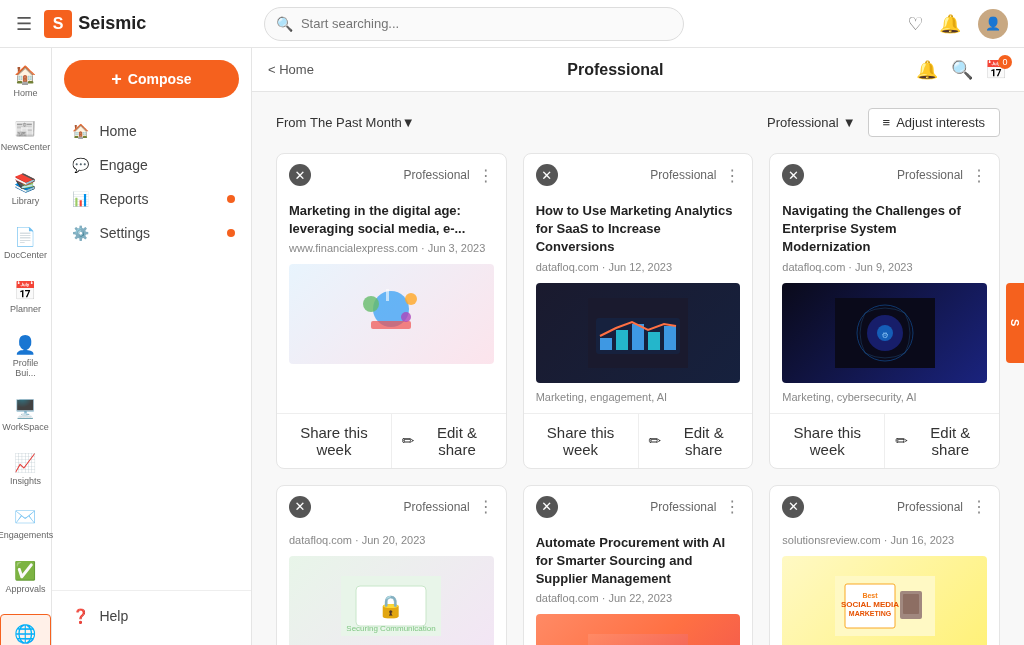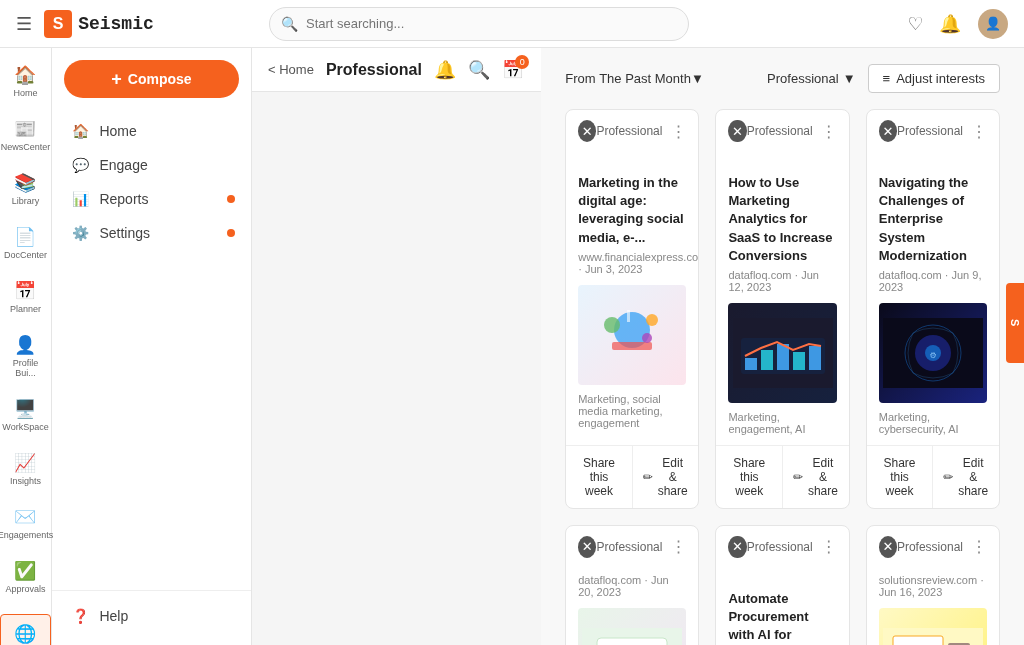--- a/index.html
+++ b/index.html
@@ -20,21 +20,21 @@
     }
     .hamburger-btn { cursor: pointer; color: #555; font-size: 18px; }
     .logo-area { display: flex; align-items: center; gap: 6px; }
     .logo-s {
       width: 28px; height: 28px;
       background: #f5611e;
       border-radius: 4px;
       display: flex; align-items: center; justify-content: center;
       color: white; font-weight: bold; font-size: 16px;
     }
-    .logo-text { font-weight: 700; font-size: 18px; color: #222; font-family: Liberation Mono, monospace; }
+    .logo-text { font-weight: 700; font-size: 18px; color: #222; }
     .search-bar {
       flex: 1;
       max-width: 420px;
       margin: 0 auto;
       position: relative;
     }
     .search-bar input {
       width: 100%;
       height: 34px;
       border: 1px solid #ddd;
@@ -147,20 +147,21 @@
       background: #fff0e8;
       border: 1px solid #f5611e;
       color: #f5611e;
       margin-top: auto;
     }
 
     
     .content-wrapper {
       flex: 1;
       display: flex;
+      flex-direction: column;
       overflow: hidden;
     }
     .secondary-nav {
       height: 44px;
       background: #fff;
       border-bottom: 1px solid #e5e5e5;
       display: flex;
       align-items: center;
       padding: 0 16px;
       gap: 12px;
@@ -262,42 +263,42 @@
       cursor: pointer;
     }
     .card-label-group {
       display: flex;
       align-items: center;
       gap: 8px;
     }
     .card-label { font-size: 12px; color: #666; }
     .card-menu { cursor: pointer; color: #888; font-size: 16px; }
     .card-body { padding: 10px 12px; flex: 1; }
-    .card-title { font-size: 13px; font-weight: 600; color: #222; line-height: 1.4; margin-bottom: 4px; margin-top: 16px; }
+    .card-title { font-size: 13px; font-weight: 600; color: #222; line-height: 1.4; margin-bottom: 4px; }
     .card-source { font-size: 11px; color: #888; margin-bottom: 10px; }
     .card-image {
       width: 100%;
       height: 100px;
       background: #ddd;
       border-radius: 4px;
       overflow: hidden;
       margin-bottom: 8px;
       display: flex; align-items: center; justify-content: center;
     }
     .card-tags { font-size: 11px; color: #888; }
     .card-footer {
       display: flex;
       border-top: 1px solid #eee;
     }
     .card-footer-btn {
       flex: 1;
       padding: 10px;
       text-align: center;
       cursor: pointer;
-      font-size: 12px;
+      font-size: 15px;
       font-weight: 500;
       color: #333;
       display: flex;
       align-items: center;
       justify-content: center;
       gap: 4px;
     }
     .card-footer-btn:first-child { border-right: 1px solid #eee; }
 
     
@@ -488,21 +489,20 @@
             <div class="card-image img-marketing">
               <svg width="80" height="70" viewBox="0 0 80 70" xmlns="http://www.w3.org/2000/svg">
                 <circle cx="40" cy="30" r="18" fill="#42a5f5" opacity="0.8"></circle>
                 <rect x="20" y="42" width="40" height="8" rx="2" fill="#ef5350" opacity="0.7"></rect>
                 <circle cx="20" cy="25" r="8" fill="#66bb6a" opacity="0.8"></circle>
                 <circle cx="60" cy="20" r="6" fill="#ffa726" opacity="0.8"></circle>
                 <circle cx="55" cy="38" r="5" fill="#ab47bc" opacity="0.8"></circle>
                 <rect x="35" y="10" width="3" height="12" fill="#fff" opacity="0.6"></rect>
               </svg>
             </div>
-            <div class="card-tags">Marketing, social media marketing, engagement</div>
           </div>
           <div class="card-footer">
             <div class="card-footer-btn">Share this week</div>
             <div class="card-footer-btn">
               <span>✏</span>
               <span>Edit &amp; share</span>
             </div>
           </div>
         </div>
 

